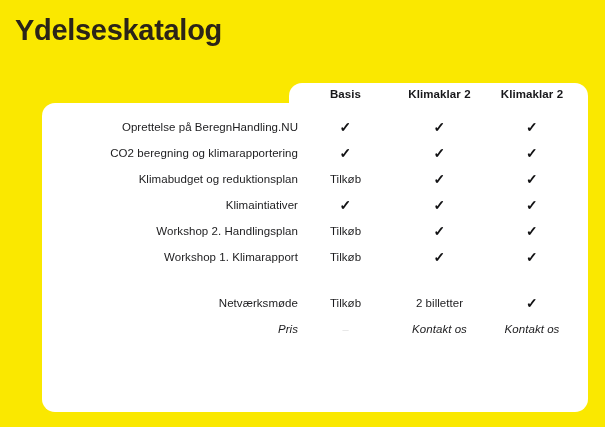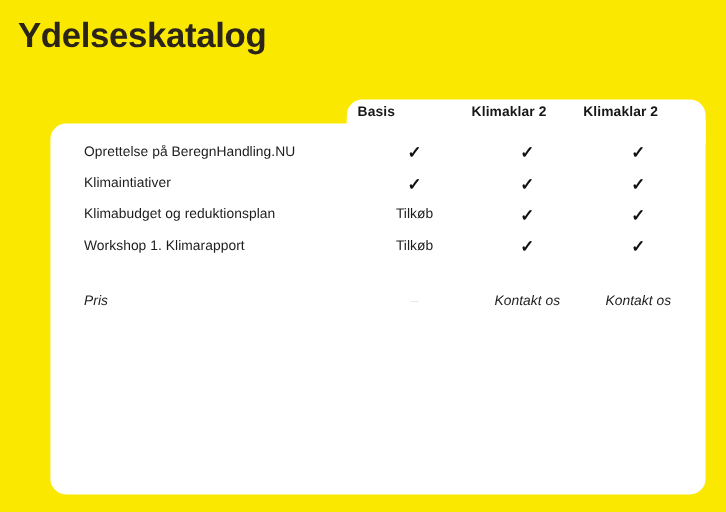--- a/index.html
+++ b/index.html
@@ -86,37 +86,37 @@
   table.catalog col.c-feature { width: 238px; }
   table.catalog col.c-basis   { width: 95px; }
   table.catalog col.c-k1      { width: 93px; }
   table.catalog col.c-k2      { width: 92px; }
 
   table.catalog th {
     font-size: 11.5px;
     font-weight: bold;
     color: #17171a;
     padding: 0 0 14px 0;
-    text-align: left;
+    text-align: center;
     letter-spacing: 0.1px;
     vertical-align: bottom;
   }
   table.catalog th.feature-head { text-align: left; }
 
   table.catalog td {
     font-size: 11.5px;
     color: #1c1c1e;
     height: 26px;
     padding: 0;
     vertical-align: middle;
     text-align: center;
     letter-spacing: 0.05px;
   }
   table.catalog td.feature {
-    text-align: left;
+    text-align: right;
     padding-left: 10px;
     white-space: nowrap;
   }
   td.val .check {
     font-size: 14px;
     line-height: 1;
     color: #111113;
     font-weight: bold;
     display: inline-block;
   }
@@ -164,42 +164,60 @@
         </tr>
       </thead>
       <tbody id="rows-body">
           <tr class="data-row">
             <td class="feature">Oprettelse på BeregnHandling.NU</td>
             <td class="val basis"><span class="check">✓</span></td>
             <td class="val k1"><span class="check">✓</span></td>
             <td class="val k2"><span class="check">✓</span></td>
           </tr>
           <tr class="data-row">
+            <td class="feature">CO2 beregning og klimarapportering</td>
+            <td class="val basis"><span class="check">✓</span></td>
+            <td class="val k1"><span class="check">✓</span></td>
+            <td class="val k2"><span class="check">✓</span></td>
+          </tr>
+          <tr class="data-row">
+            <td class="feature">Klimabudget og reduktionsplan</td>
+            <td class="val basis"><span class="txt">Tilkøb</span></td>
+            <td class="val k1"><span class="check">✓</span></td>
+            <td class="val k2"><span class="check">✓</span></td>
+          </tr>
+          <tr class="data-row">
             <td class="feature">Klimaintiativer</td>
             <td class="val basis"><span class="check">✓</span></td>
             <td class="val k1"><span class="check">✓</span></td>
             <td class="val k2"><span class="check">✓</span></td>
           </tr>
           <tr class="data-row">
-            <td class="feature">Klimabudget og reduktionsplan</td>
+            <td class="feature">Workshop 2. Handlingsplan</td>
             <td class="val basis"><span class="txt">Tilkøb</span></td>
             <td class="val k1"><span class="check">✓</span></td>
             <td class="val k2"><span class="check">✓</span></td>
           </tr>
           <tr class="data-row">
             <td class="feature">Workshop 1. Klimarapport</td>
             <td class="val basis"><span class="txt">Tilkøb</span></td>
             <td class="val k1"><span class="check">✓</span></td>
             <td class="val k2"><span class="check">✓</span></td>
           </tr>
           <tr class="spacer-row">
             <td></td>
             <td></td>
             <td></td>
             <td></td>
+          </tr>
+          <tr class="netvaerk">
+            <td class="feature">Netværksmøde</td>
+            <td class="val basis"><span class="txt">Tilkøb</span></td>
+            <td class="val k1"><span class="txt">2 billetter</span></td>
+            <td class="val k2"><span class="check">✓</span></td>
           </tr>
           <tr class="pris">
             <td class="feature">Pris</td>
             <td class="val basis"><span class="dash">–</span></td>
             <td class="val k1"><span class="txt">Kontakt os</span></td>
             <td class="val k2"><span class="txt">Kontakt os</span></td>
           </tr>
         </tbody>
     </table>
   </div>

